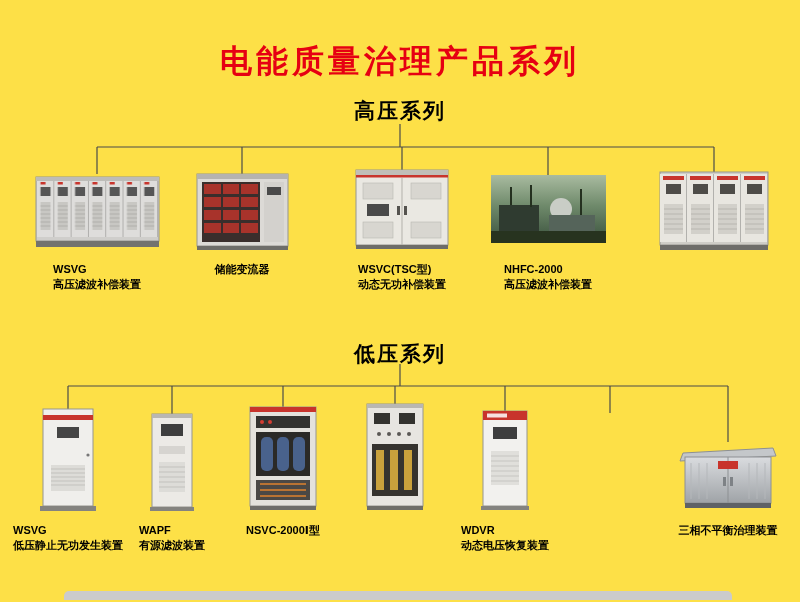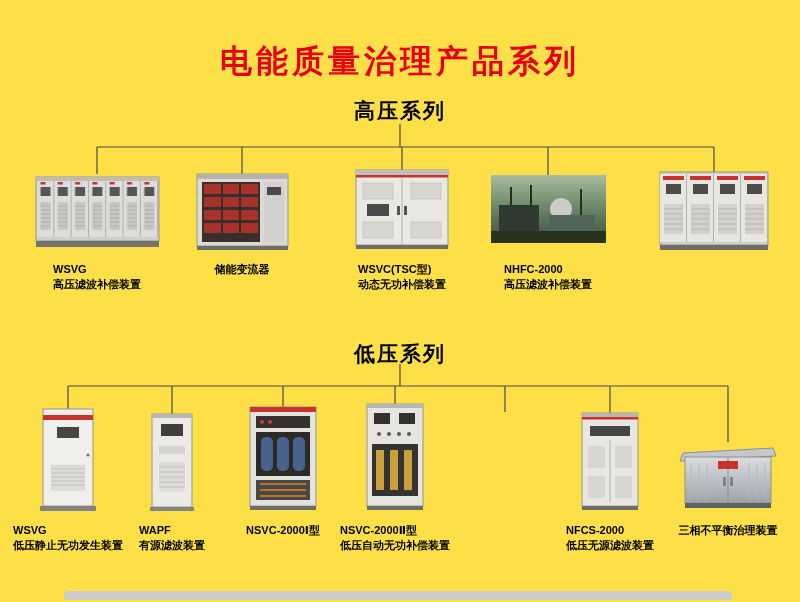--- a/index.html
+++ b/index.html
@@ -265,49 +265,40 @@
           </g>
         <rect x="9" y="42" width="46" height="52" fill="#35332f"></rect>
         <g fill="#c9a13c">
             <rect x="13" y="48" width="8" height="40"></rect>
             <rect x="27" y="48" width="8" height="40"></rect>
             <rect x="41" y="48" width="8" height="40"></rect>
           </g>
         <rect x="4" y="104" width="56" height="4" fill="#6e6d69"></rect>
       </svg>
     </div>
-    <div class="p-label">
-      <span>NSVC-2000Ⅱ型</span>
-      <span>低压自动无功补偿装置</span>
-    </div>
-  </div>
-
-
-  <div class="product" style="left:535px;top:402px;width:150px">
-    <div class="img-area" style="height:110px">
-      <svg width="64" height="102" viewBox="0 0 64 102">
-        <rect x="4" y="3" width="56" height="93" fill="#e9e7e1" stroke="#96958f"></rect>
-        <rect x="4" y="3" width="56" height="4" fill="#b9b7b3"></rect>
-        <rect x="4" y="7" width="56" height="2.5" fill="#c8342c"></rect>
-        <rect x="12" y="16" width="40" height="10" fill="#454545"></rect>
-        <line x1="32" y1="30" x2="32" y2="92" stroke="#b3b1ab"></line>
-        <g fill="#d8d6d0">
-            <rect x="10" y="36" width="17" height="22"></rect>
-            <rect x="37" y="36" width="17" height="22"></rect>
-            <rect x="10" y="66" width="17" height="22"></rect>
-            <rect x="37" y="66" width="17" height="22"></rect>
-          </g>
-        <rect x="4" y="96" width="56" height="4" fill="#6e6d69"></rect>
-      </svg>
-    </div>
-    <div class="p-label">
-      <span>NFCS-2000</span>
-      <span>低压无源滤波装置</span>
-    </div>
-  </div>
+  </div>
+
+  <div class="product" style="left:430px;top:402px;width:150px">
+    <div class="img-area" style="height:110px">
+      <svg width="52" height="103" viewBox="0 0 52 103">
+        <rect x="4" y="2" width="44" height="95" fill="#f2f1ee" stroke="#96958f"></rect>
+        <rect x="4" y="2" width="44" height="9" fill="#c8342c"></rect>
+        <rect x="8" y="4.5" width="20" height="4" fill="#ffffff" opacity="0.85"></rect>
+        <rect x="14" y="18" width="24" height="12" fill="#3e3e3e"></rect>
+        <rect x="12" y="42" width="28" height="34" fill="#e0dfdb"></rect>
+        <path d="M12 47h28M12 52h28M12 57h28M12 62h28M12 67h28M12 72h28" stroke="#c6c5c1" stroke-width="1"></path>
+        <rect x="2" y="97" width="48" height="4" fill="#84837f"></rect>
+      </svg>
+    </div>
+    <div class="p-label">
+      <span>WDVR</span>
+      <span>动态电压恢复装置</span>
+    </div>
+  </div>
+
 
   <div class="product" style="left:653px;top:402px;width:150px">
     <div class="img-area" style="height:110px">
       <svg width="98" height="73" viewBox="0 0 98 73">
         <defs>
           <linearGradient id="gSteel" x1="0" y1="0" x2="0" y2="1">
             <stop offset="0" stop-color="#dadcdf"></stop>
               <stop offset="1" stop-color="#9fa3a7"></stop>
           </linearGradient>
         </defs>

